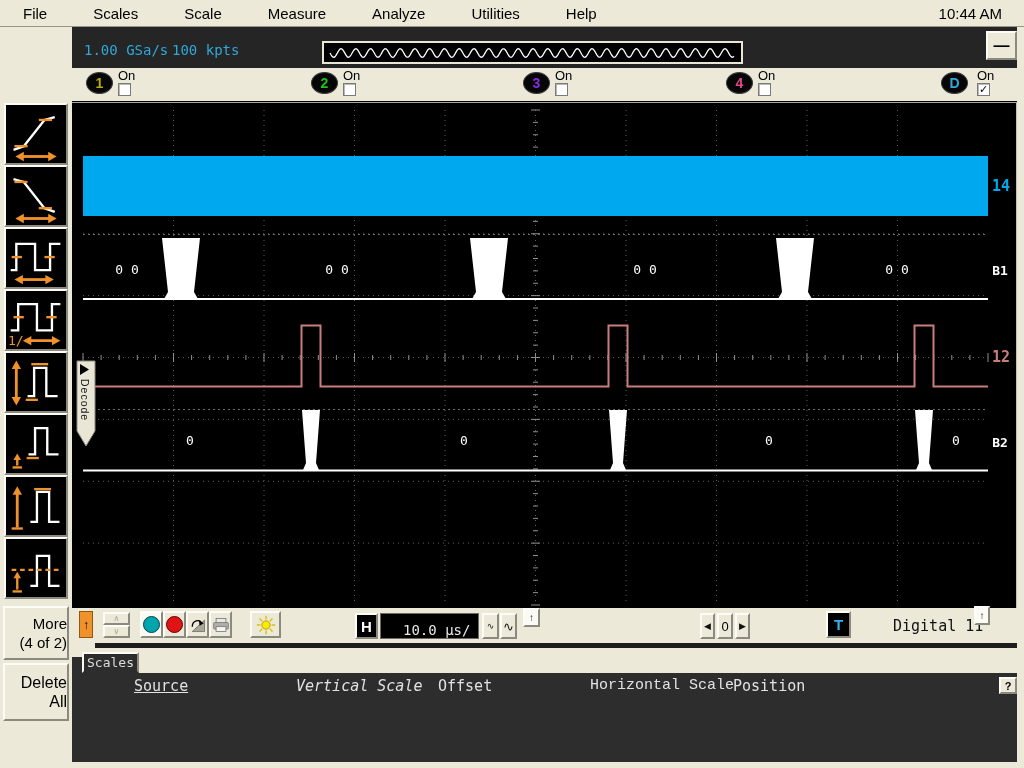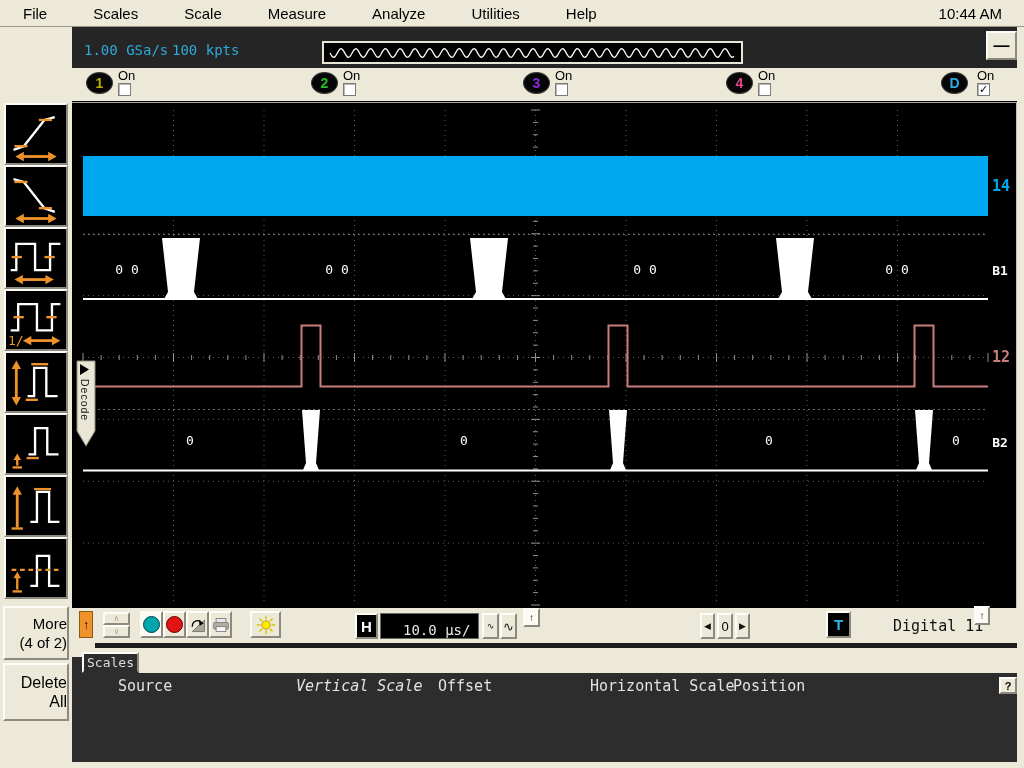--- a/index.html
+++ b/index.html
@@ -432,24 +432,24 @@
       <span class="smallglyph">↑</span>
     </div>
 
   <div class="abs tabstrip"></div>
   <div class="abs darknotch"></div>
   <div class="abs" style="left:72px;top:657px;width:10px;height:16px;background:#2d2d2d;"></div>
   <div class="abs scalestab">
       <span>Scales</span>
     </div>
   <div class="abs results"></div>
-  <span class="rhdr" style="left:118px;">Source</span>
+  <span class="rhdr" style="left:134px;text-decoration:underline;">Source</span>
   <span class="rhdr" style="left:296px;font-style:italic;">Vertical Scale</span>
   <span class="rhdr" style="left:438px;">Offset</span>
-  <span class="rhdr" style="left:590px;">Horizontal Scale</span>
+  <span class="rhdr" style="left:590px;font-family:Liberation Mono, monospace;">Horizontal Scale</span>
   <span class="rhdr" style="left:733px;">Position</span>
   <div class="abs btn3d" style="left:999px;top:677px;width:18px;height:17px;font-size:11px;font-weight:bold;">
       <span>?</span>
     </div>
 
   <div class="abs" style="left:1017px;top:27px;width:7px;height:741px;background:#ece9d8;"></div>
   <div class="abs" style="left:0;top:762px;width:1024px;height:6px;background:#ece9d8;"></div>
 </div>
 
 </body></html>

